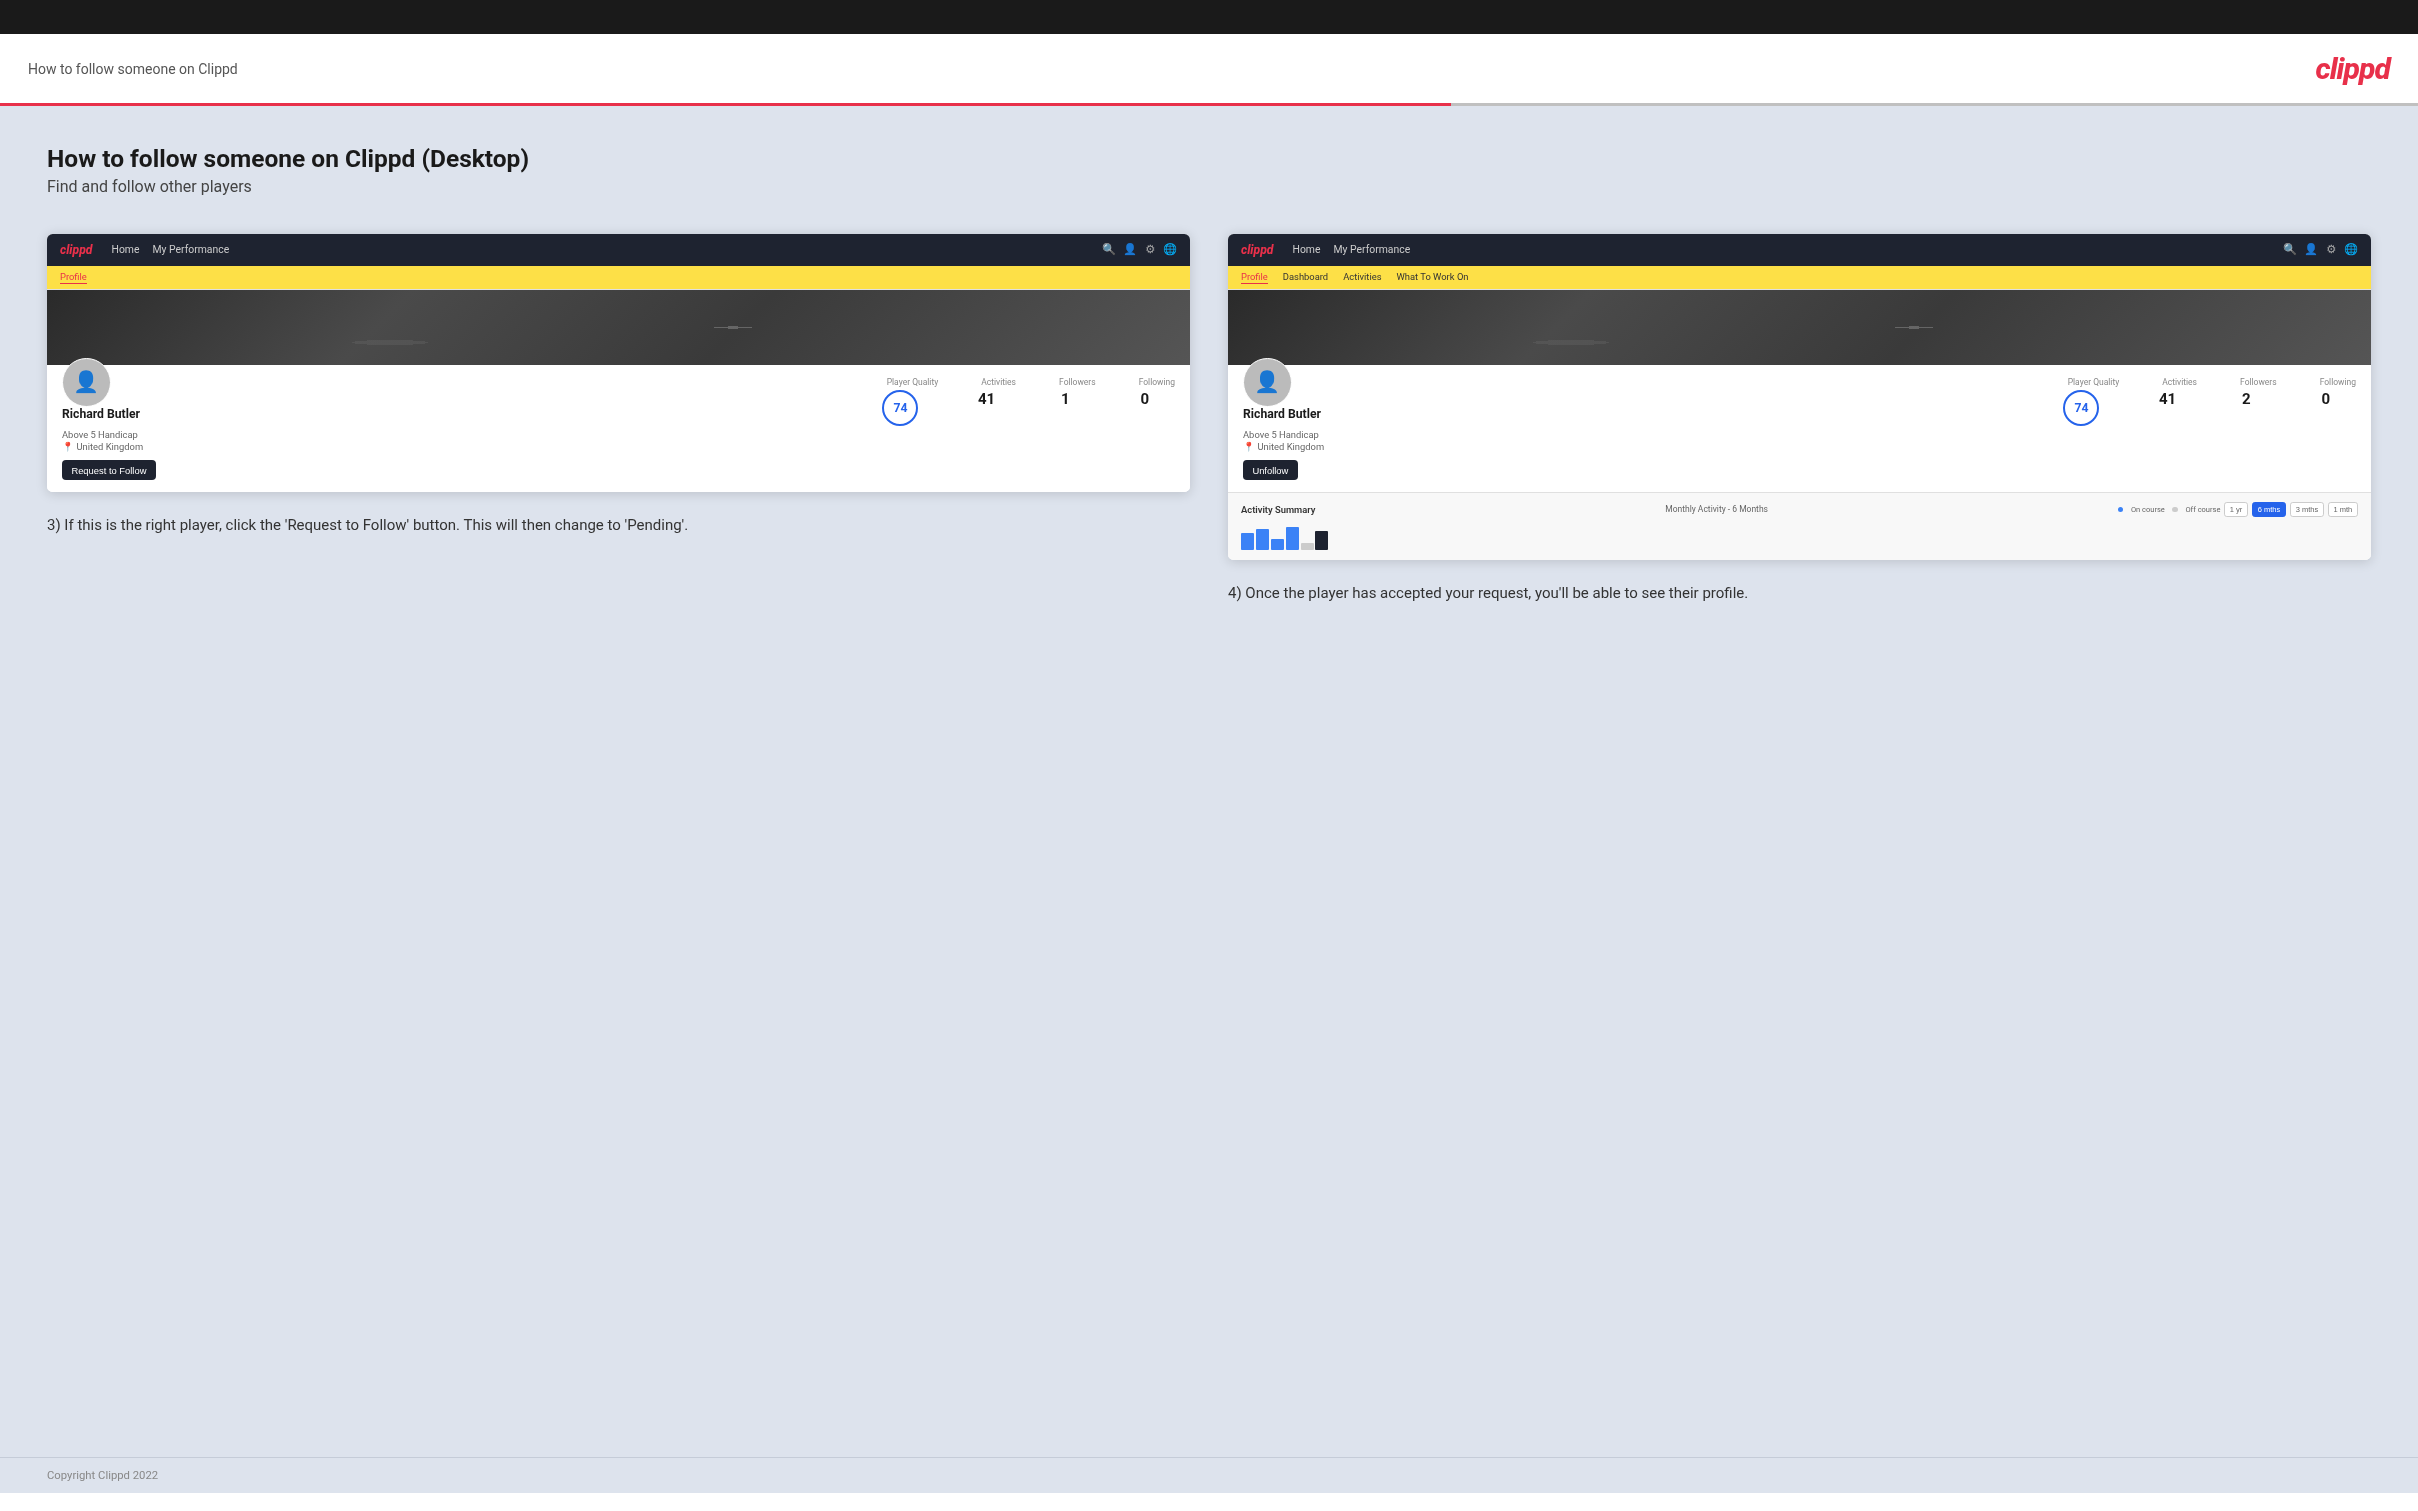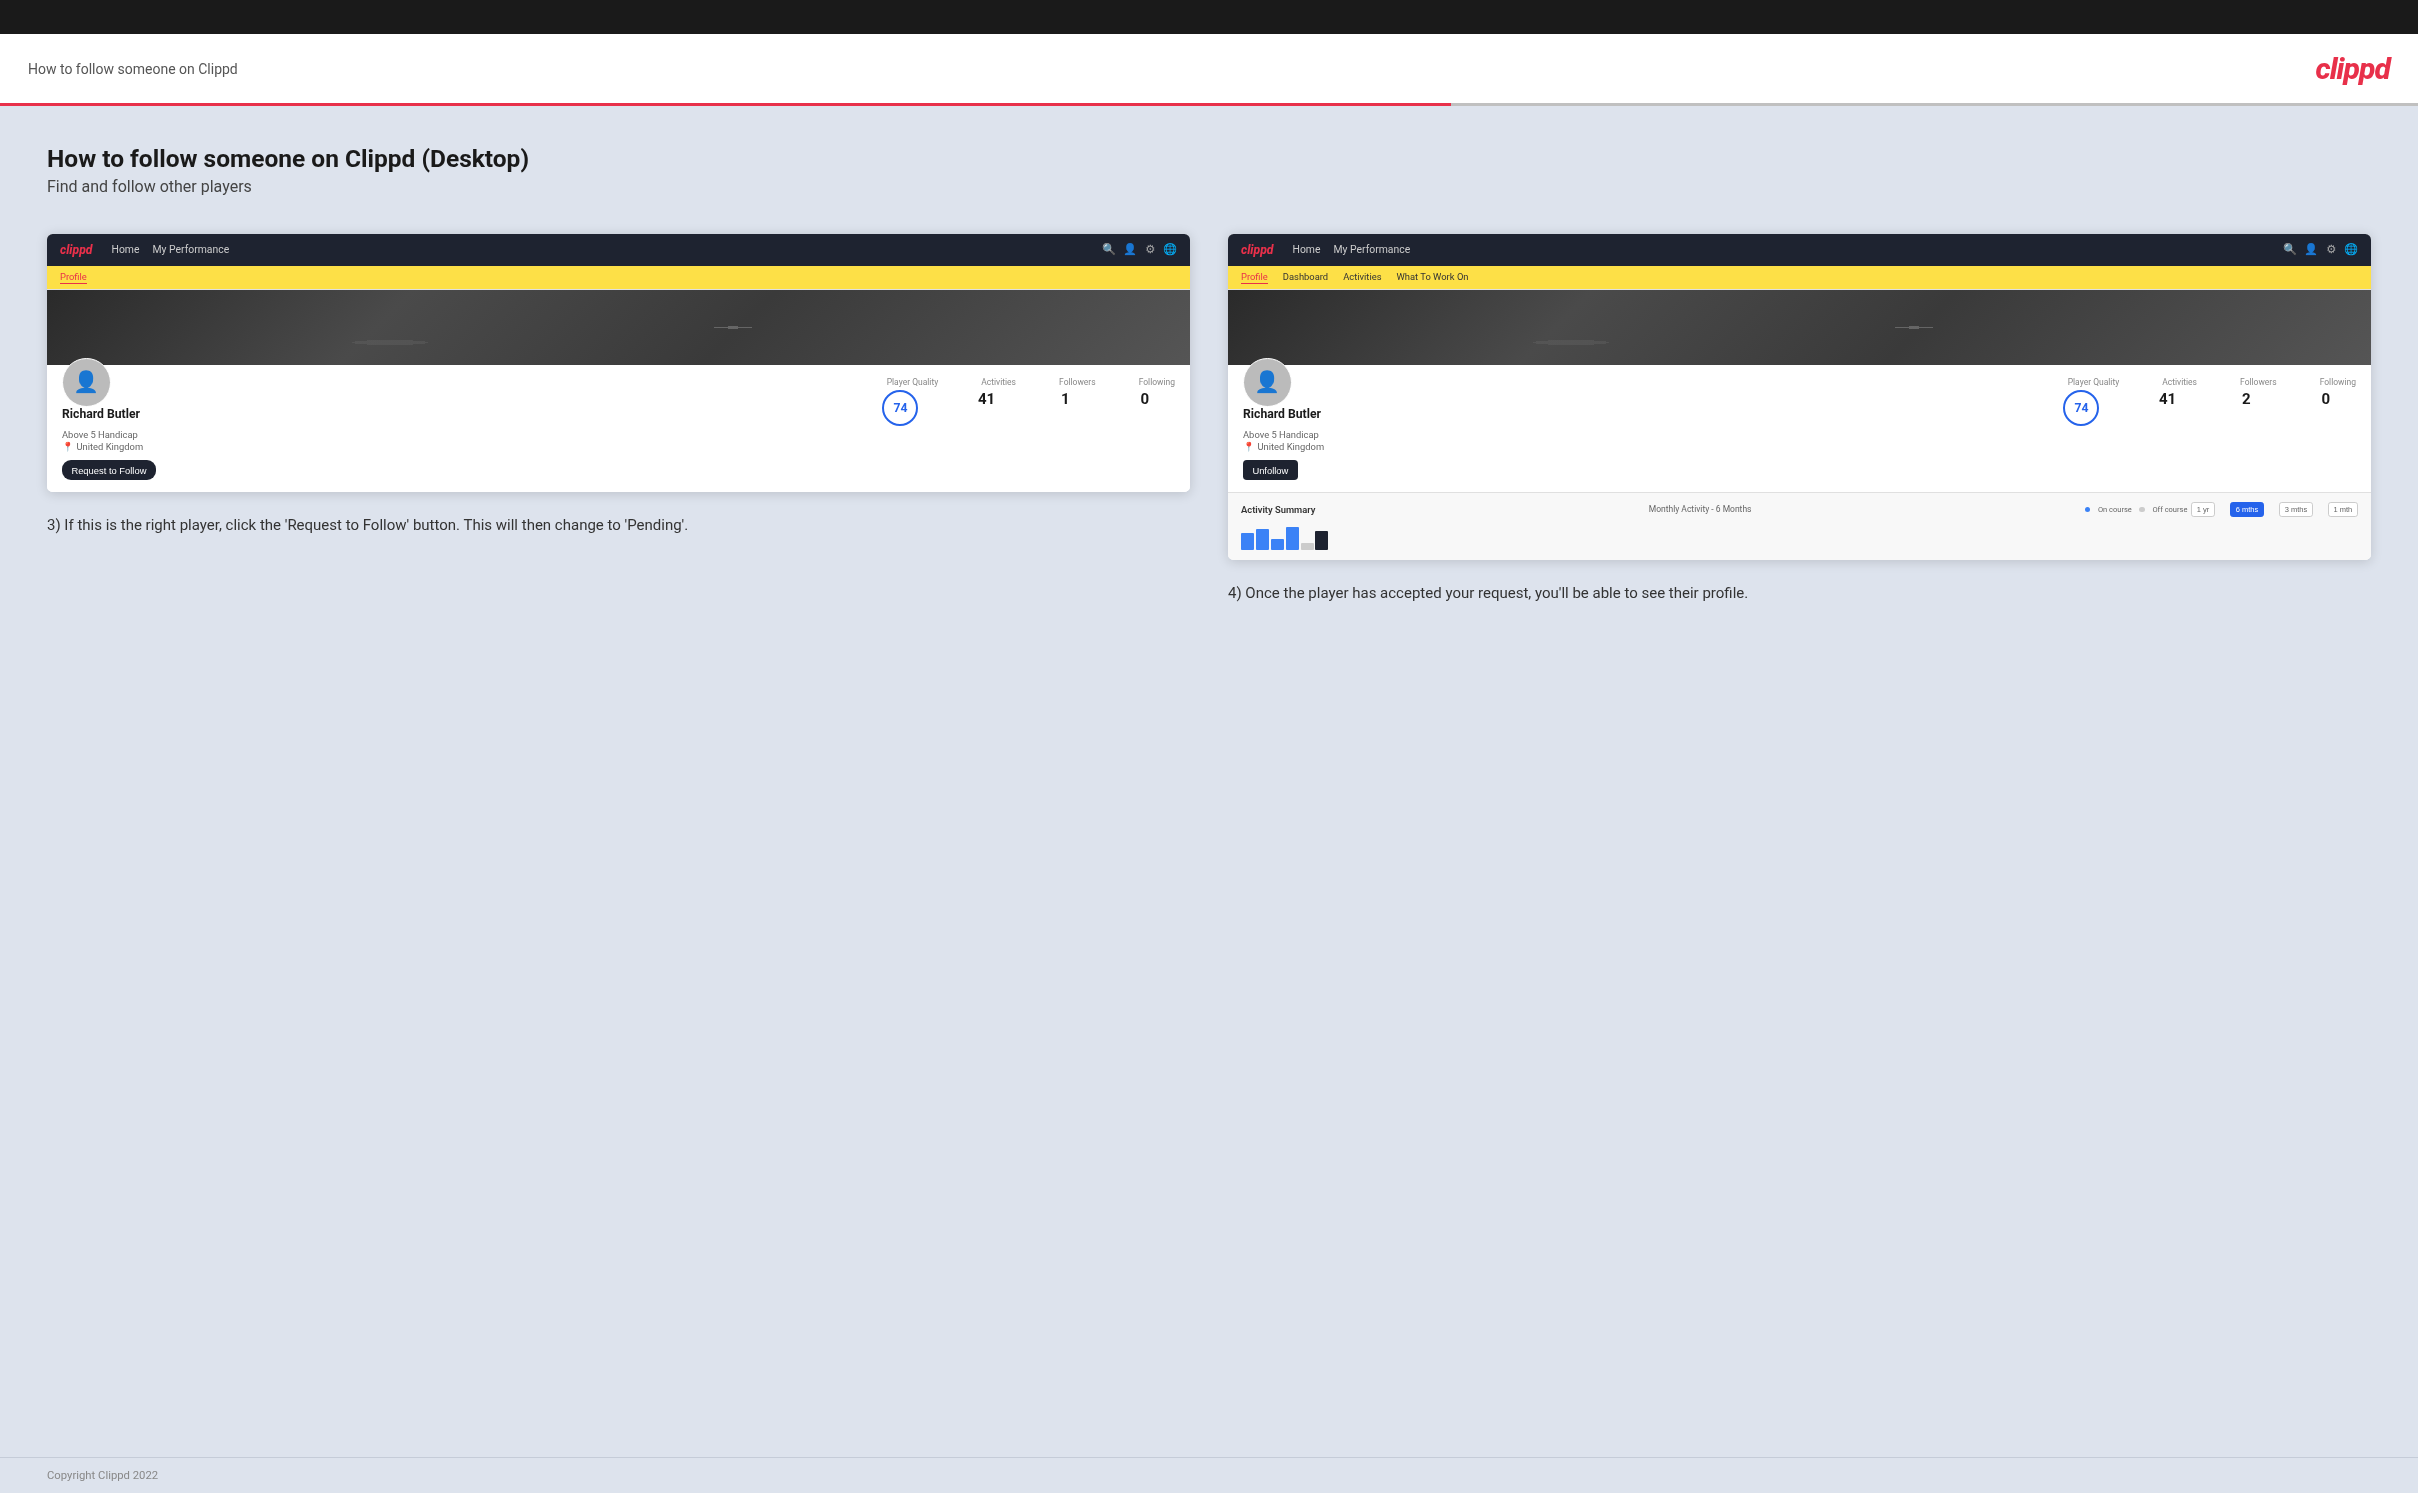--- a/index.html
+++ b/index.html
@@ -228,21 +228,21 @@
     .quality-circle.blue {
       border-color: #2563eb;
       color: #2563eb;
     }
 
     
     .request-btn {
       background: #1e2330;
       color: #fff;
       border: none;
-      border-radius: 9px;
+      border-radius: 4px;
       padding: 4.7px 9.4px;
       font-size: 9.4px;
       cursor: pointer;
       margin-top: 7.5px;
     }
 
     
     .unfollow-btn {
       background: #1e2330;
       color: #fff;
@@ -288,21 +288,21 @@
       align-items: center;
     }
     .legend-dot {
       width: 5.6px;
       height: 5.6px;
       border-radius: 50%;
       display: inline-block;
     }
     .time-btns {
       display: flex;
-      gap: 15px;
+      gap: 4px;
     }
     .time-btn {
       font-size: 7.5px;
       padding: 1.9px 4.7px;
       border: 0.9px solid #ccc;
       background: #fff;
       border-radius: 2.8px;
       cursor: pointer;
       color: #666;
     }

